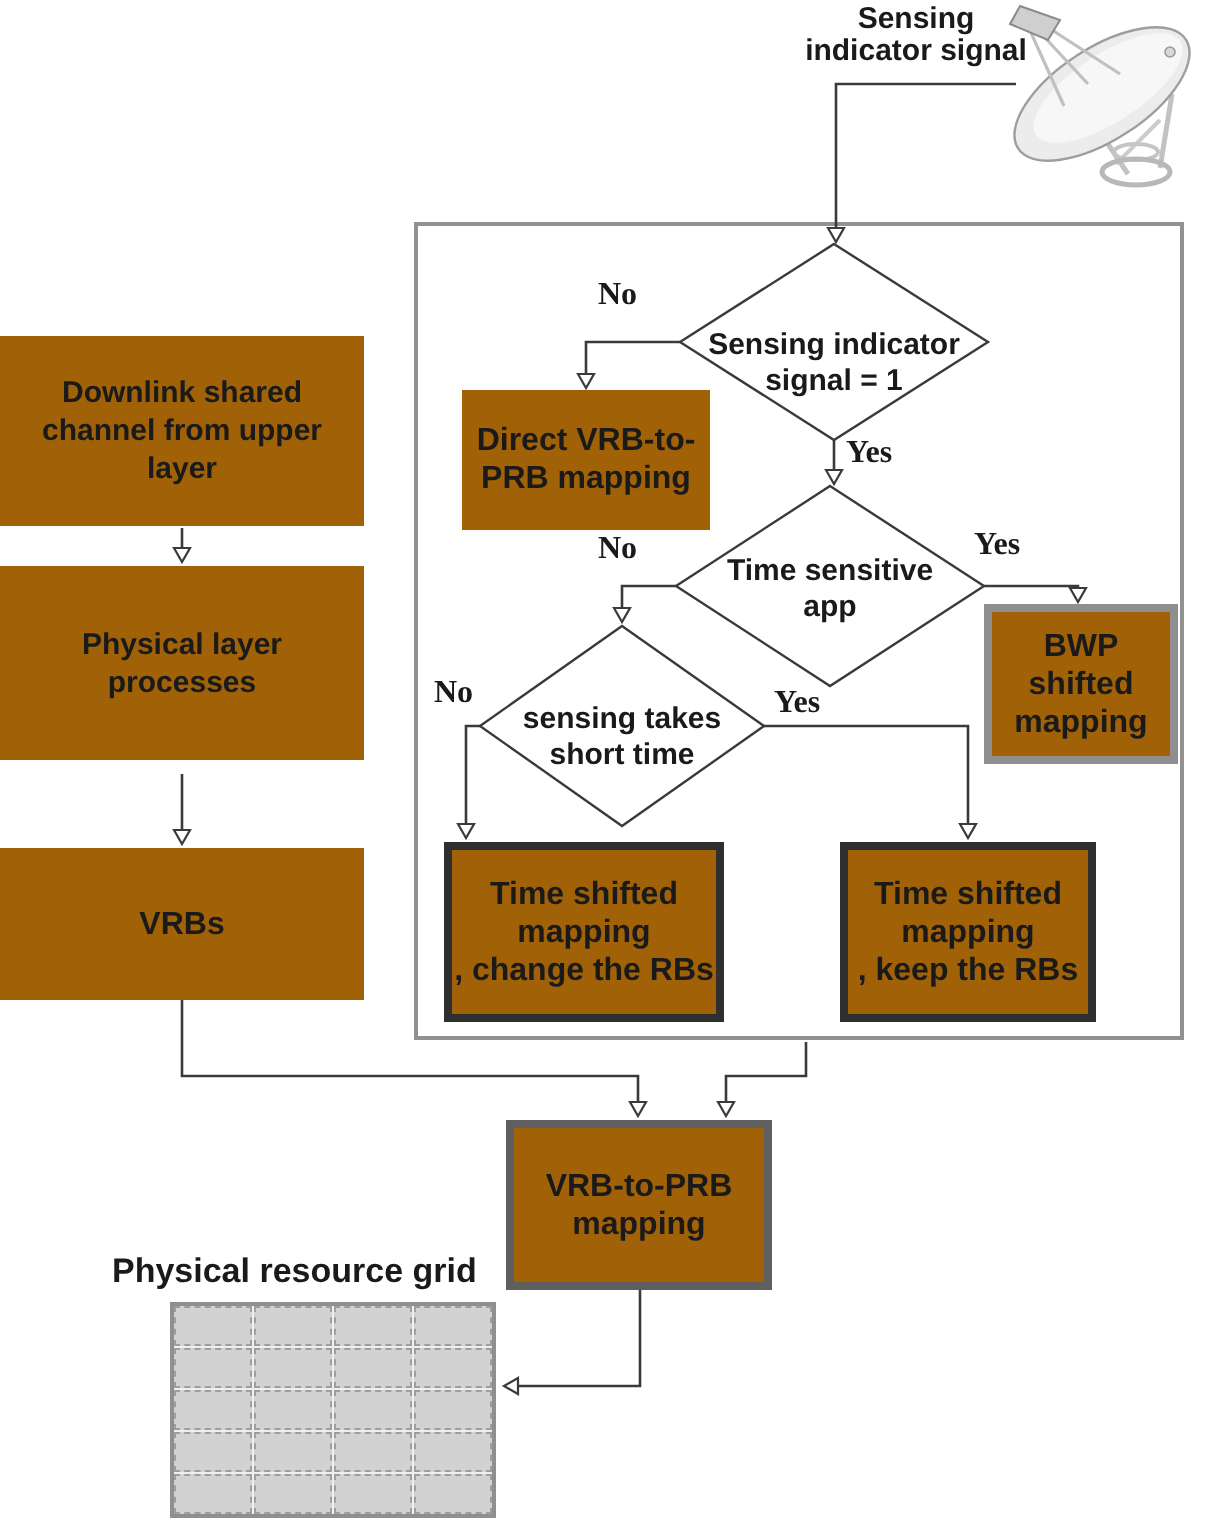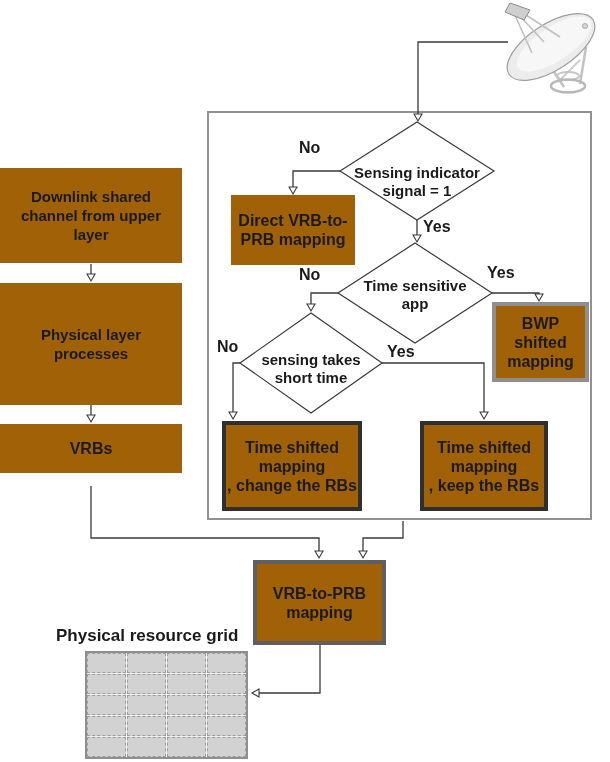--- a/index.html
+++ b/index.html
@@ -19,21 +19,21 @@
     font-weight:bold;font-size:15px;line-height:19px;white-space:pre-line;z-index:2;
   }
   .node.dark{border-color:#2f2f2f;font-size:16px;text-align:center;}
   .node.mid{border-color:#5f5f5f;font-size:16px;}
   .node.light{border-color:#8f8f8f;}
   .dlabel{
     text-align:center;font-weight:bold;font-size:15px;line-height:18px;
     white-space:pre-line;z-index:2;pointer-events:none;
   }
   .branch{
-    font-weight:bold;font-size:16px;z-index:2;white-space:pre;
+    font-weight:bold;font-size:16px;z-index:2;white-space:pre;font-family:Liberation Serif, serif;
   }
   .fig-title{
     text-align:center;font-weight:bold;font-size:15px;line-height:16px;
     white-space:pre-line;z-index:2;
   }
   .grid-title{
     font-weight:bold;font-size:17px;z-index:2;white-space:pre;
   }
   .prgrid{
     left:85px;top:651px;width:163px;height:108px;
@@ -93,27 +93,29 @@
       <ellipse cx="72" cy="76" rx="11" ry="4" fill="none" stroke="#c5c5c5" stroke-width="2"></ellipse>
       <ellipse cx="72" cy="86" rx="17" ry="6.5" fill="none" stroke="#b8b8b8" stroke-width="2.5"></ellipse>
       <ellipse cx="55" cy="47" rx="50" ry="23" transform="rotate(-33 55 47)" fill="#ececec" stroke="#9e9e9e" stroke-width="1.2"></ellipse>
       <ellipse cx="58" cy="44" rx="43" ry="17" transform="rotate(-33 58 44)" fill="#f7f7f7" stroke="none"></ellipse>
       <path d="M22,14 L48,42 M18,13 L36,53 M30,15 L64,37" stroke="#c0c0c0" stroke-width="1.6" fill="none"></path>
       <polygon points="14,3 34,10 28,20 9,12" fill="#cfcfcf" stroke="#8a8a8a" stroke-width="1"></polygon>
       <circle cx="89" cy="26" r="2.5" fill="#d8d8d8" stroke="#999999" stroke-width="0.8"></circle>
     </g>
   </svg>
 
+  <div class="abs fig-title" style="left:392px;top:2px;width:132px;">Sensing
+indicator signal</div>
 
   <div class="abs node" style="left:0;top:168px;width:182px;height:95px;">Downlink shared
 channel from upper
 layer</div>
-  <div class="abs node" style="left:0;top:283px;width:182px;height:122px;">Physical layer
+  <div class="abs node" style="left:0;top:283px;width:182px;height:97px;">Physical layer
 processes</div>
-  <div class="abs node" style="left:0;top:424px;width:182px;height:49px;font-size:16px;">VRBs</div>
+  <div class="abs node" style="left:0;top:424px;width:182px;height:76px;font-size:16px;">VRBs</div>
 
   <div class="abs dlabel" style="left:340px;top:164px;width:154px;">Sensing indicator
 signal = 1</div>
   <div class="abs dlabel" style="left:338px;top:277px;width:154px;">Time sensitive
 app</div>
   <div class="abs dlabel" style="left:238px;top:351px;width:146px;">sensing takes
 short time</div>
 
   <div class="abs branch" style="left:299px;top:139px;">No</div>
   <div class="abs branch" style="left:423px;top:218px;">Yes</div>

